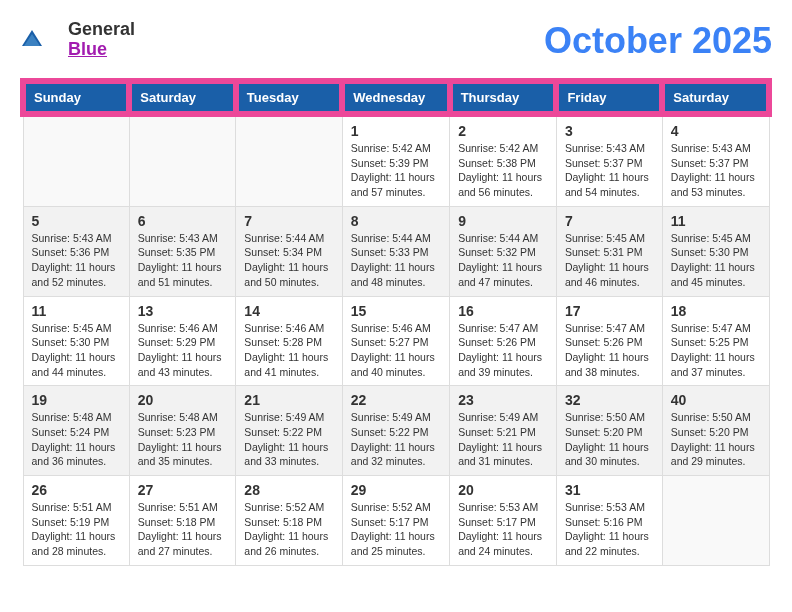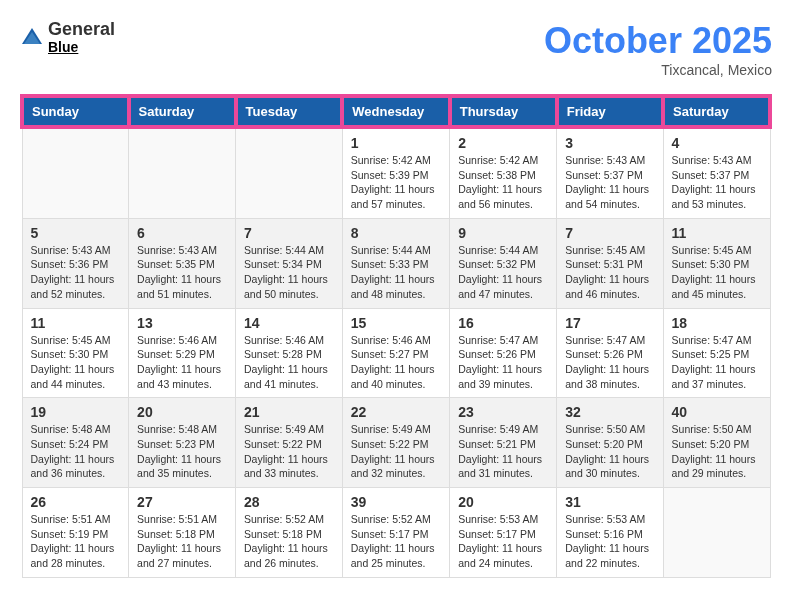--- a/index.html
+++ b/index.html
@@ -18,30 +18,31 @@
     }
     .logo {
       display: flex;
       align-items: center;
       gap: 4px;
     }
     .logo-text {
       display: flex;
       flex-direction: column;
       line-height: 1.1;
+      margin-left: 20px;
     }
     .logo-general {
       font-size: 18px;
       font-weight: bold;
       color: #333;
     }
     .logo-blue {
-      font-size: 14px;
-      font-weight: bold;
-      color: #000000;
+      font-size: 18px;
+      font-weight: bold;
+      color: #a21caf;
       text-decoration: underline;
     }
     .logo-icon {
       width: 24px;
       height: 24px;
     }
     .title-block {
       text-align: right;
     }
     .month-title {
@@ -58,21 +59,21 @@
       border-collapse: collapse;
       border: 1px solid #ccc;
     }
     .calendar th {
       background-color: #1a5fa8;
       color: #fff;
       text-align: left;
       padding: 6px 8px;
       font-size: 13px;
       font-weight: bold;
-      border: 4px solid #ec4899;
+      border: 6px solid #ec4899;
     }
     .calendar td {
       vertical-align: top;
       padding: 6px 8px;
       border: 1px solid #ddd;
       width: 108px;
       min-height: 90px;
       font-size: 11px;
       color: #333;
       background: #fff;
@@ -103,21 +104,20 @@
       <polygon points="12,2 22,18 2,18" fill="#1a5fa8"></polygon>
       <polygon points="12,6 20,18 4,18" fill="#5ba3d9" opacity="0.5"></polygon>
     </svg>
     <div class="logo-text">
       <span class="logo-general">General</span>
       <span class="logo-blue">Blue</span>
     </div>
   </div>
   <div class="title-block">
     <div class="month-title">October 2025</div>
-    <div class="location">Tixcancal, Mexico</div>
   </div>
 </div>
 
 <table class="calendar">
   <thead>
     <tr>
     <th>Sunday</th>
         <th>Saturday</th>
         <th>Tuesday</th>
         <th>Wednesday</th>
@@ -329,21 +329,21 @@
 and 27 minutes.</div>
         </td>
         <td>
           <div class="day-number">28</div>
           <div class="day-info" style="white-space: pre-line;">Sunrise: 5:52 AM
 Sunset: 5:18 PM
 Daylight: 11 hours
 and 26 minutes.</div>
         </td>
         <td>
-          <div class="day-number">39</div>
+          <div class="day-number">29</div>
           <div class="day-info" style="white-space: pre-line;">Sunrise: 5:52 AM
 Sunset: 5:17 PM
 Daylight: 11 hours
 and 25 minutes.</div>
         </td>
         <td>
           <div class="day-number">20</div>
           <div class="day-info" style="white-space: pre-line;">Sunrise: 5:53 AM
 Sunset: 5:17 PM
 Daylight: 11 hours

